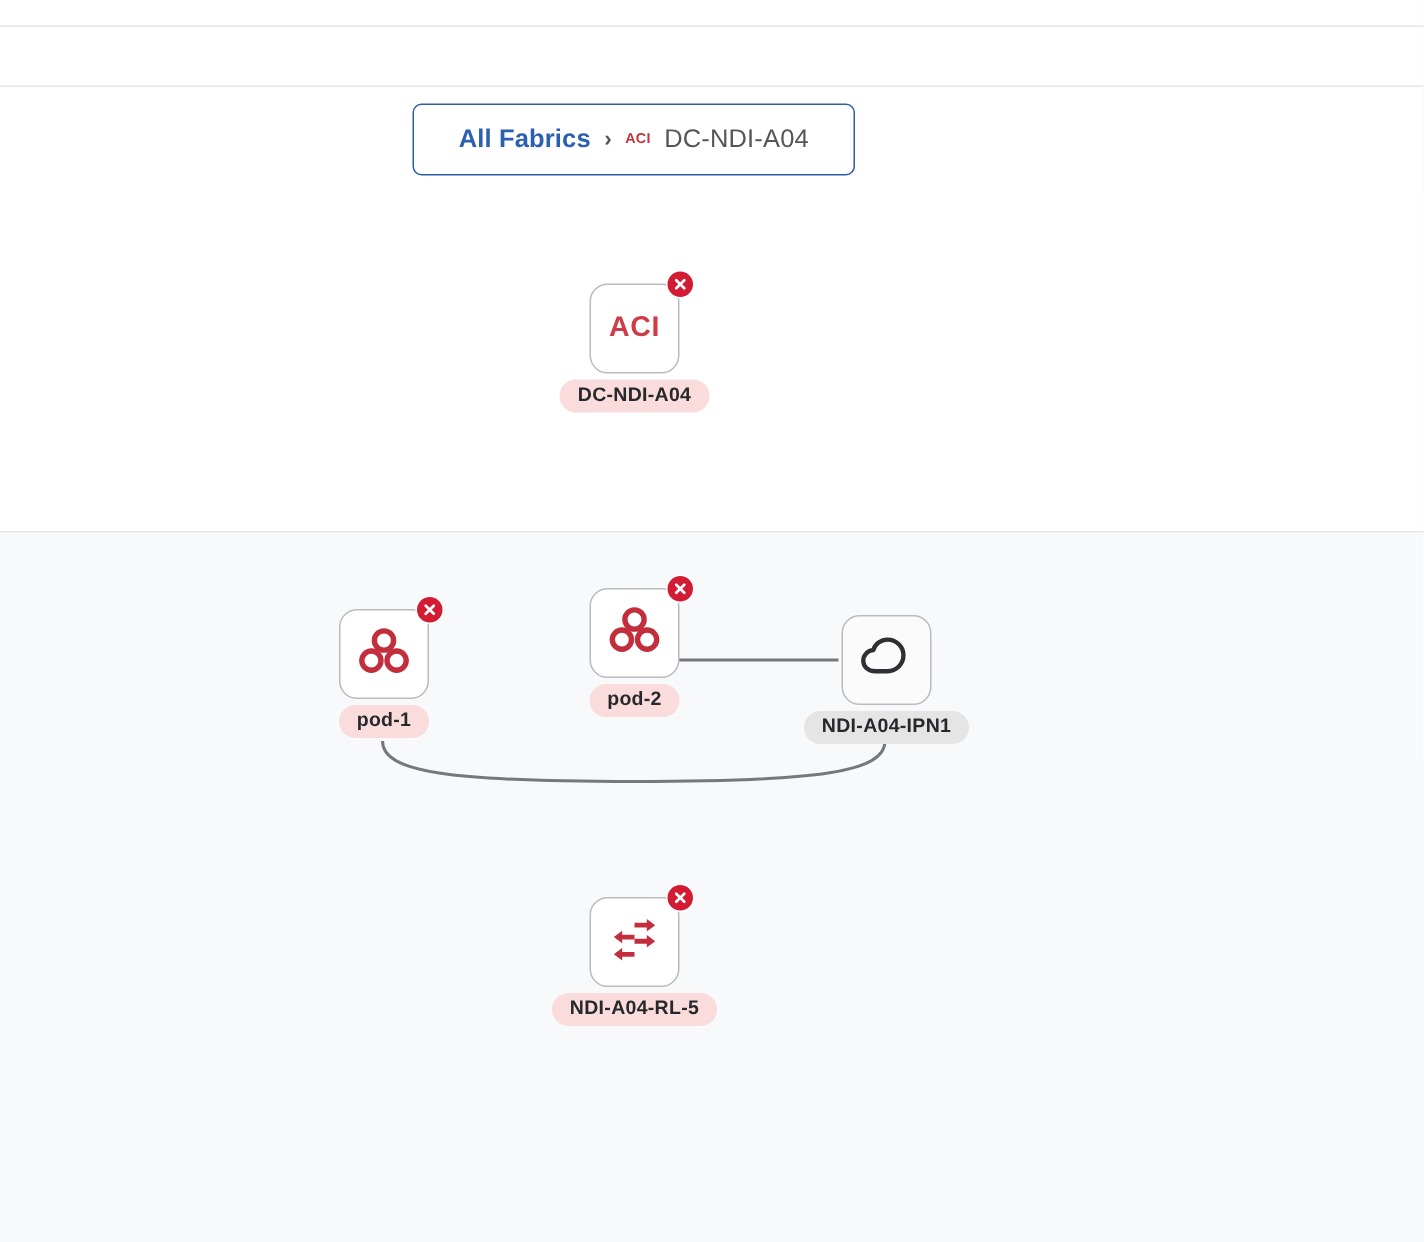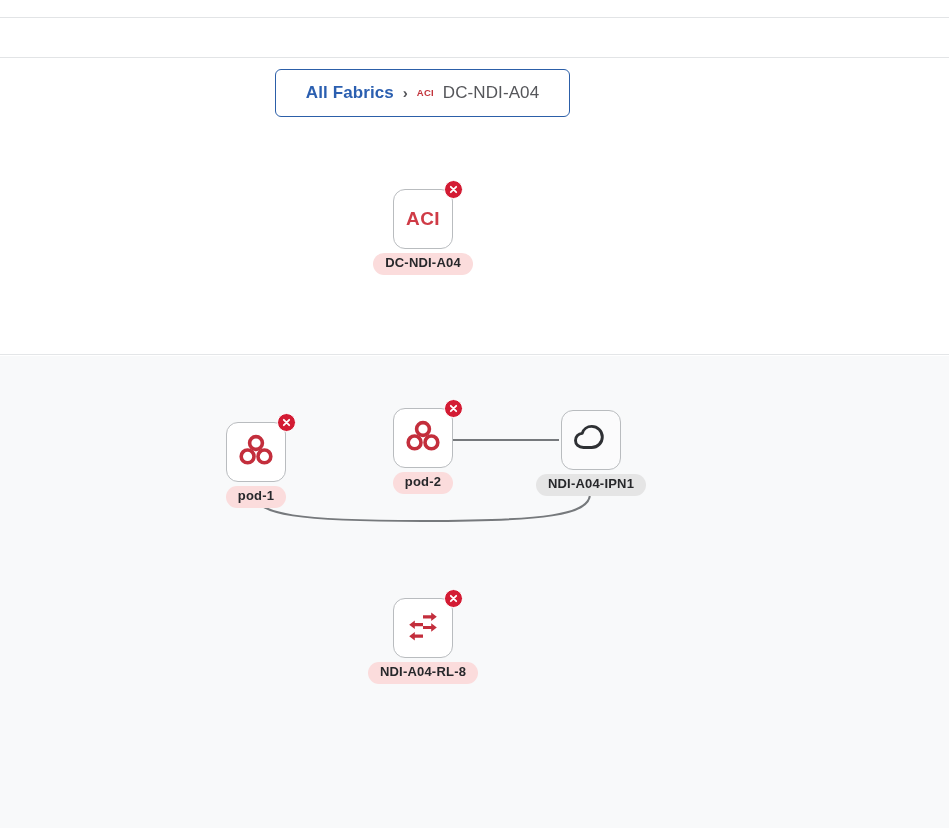--- a/index.html
+++ b/index.html
@@ -186,39 +186,39 @@
     <span class="aci-text">ACI</span>
     <span class="badge-x">
       <svg width="9" height="9" viewBox="0 0 10 10" aria-hidden="true">
         <path d="M2 2 L8 8 M8 2 L2 8" stroke="#ffffff" stroke-width="2" stroke-linecap="round"></path>
       </svg>
     </span>
   </div>
   <div class="node-label label-pink">DC-NDI-A04</div>
 </div>
 
-<div class="node" style="left:224px; top:422px;">
+<div class="node" style="left:224px; top:406px;">
   <div class="node-box">
     <span>
       <svg width="34" height="32" viewBox="0 0 34 32" aria-hidden="true">
         <circle cx="17" cy="9" r="6.4" fill="none" stroke="#c32e3c" stroke-width="3.6"></circle>
         <circle cx="8.6" cy="22.4" r="6.4" fill="none" stroke="#c32e3c" stroke-width="3.6"></circle>
         <circle cx="25.4" cy="22.4" r="6.4" fill="none" stroke="#c32e3c" stroke-width="3.6"></circle>
       </svg>
     </span>
     <span class="badge-x">
       <svg width="9" height="9" viewBox="0 0 10 10" aria-hidden="true">
         <path d="M2 2 L8 8 M8 2 L2 8" stroke="#ffffff" stroke-width="2" stroke-linecap="round"></path>
       </svg>
     </span>
   </div>
   <div class="node-label label-pink">pod-1</div>
 </div>
 
-<div class="node" style="left:391px; top:408px;">
+<div class="node" style="left:391px; top:392px;">
   <div class="node-box">
     <span>
       <svg width="34" height="32" viewBox="0 0 34 32" aria-hidden="true">
         <circle cx="17" cy="9" r="6.4" fill="none" stroke="#c32e3c" stroke-width="3.6"></circle>
         <circle cx="8.6" cy="22.4" r="6.4" fill="none" stroke="#c32e3c" stroke-width="3.6"></circle>
         <circle cx="25.4" cy="22.4" r="6.4" fill="none" stroke="#c32e3c" stroke-width="3.6"></circle>
       </svg>
     </span>
     <span class="badge-x">
       <svg width="9" height="9" viewBox="0 0 10 10" aria-hidden="true">
@@ -257,14 +257,14 @@
           <path d="M17 23.6 h-8.2 v-2.6 l-5.6 4.2 5.6 4.2 v-2.6 h8.2 z"></path>
         </g>
       </svg>
     </span>
     <span class="badge-x">
       <svg width="9" height="9" viewBox="0 0 10 10" aria-hidden="true">
         <path d="M2 2 L8 8 M8 2 L2 8" stroke="#ffffff" stroke-width="2" stroke-linecap="round"></path>
       </svg>
     </span>
   </div>
-  <div class="node-label label-pink">NDI-A04-RL-8</div>
+  <div class="node-label label-pink">NDI-A04-RL-5</div>
 </div>
 
 </body></html>

